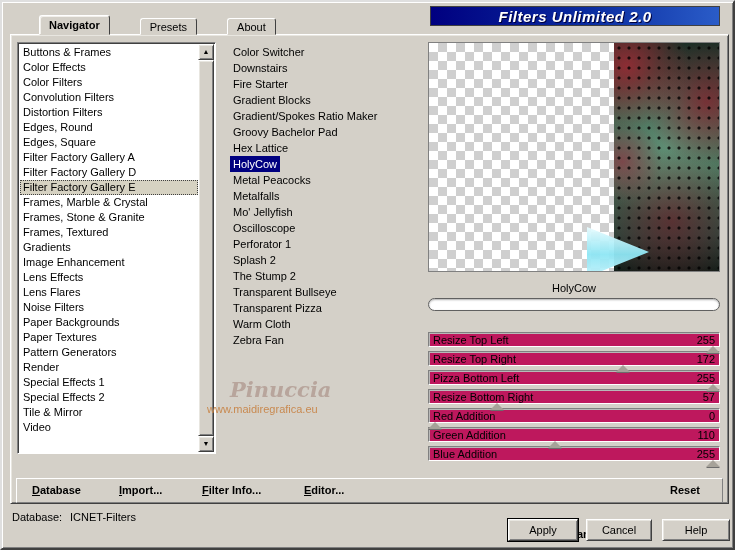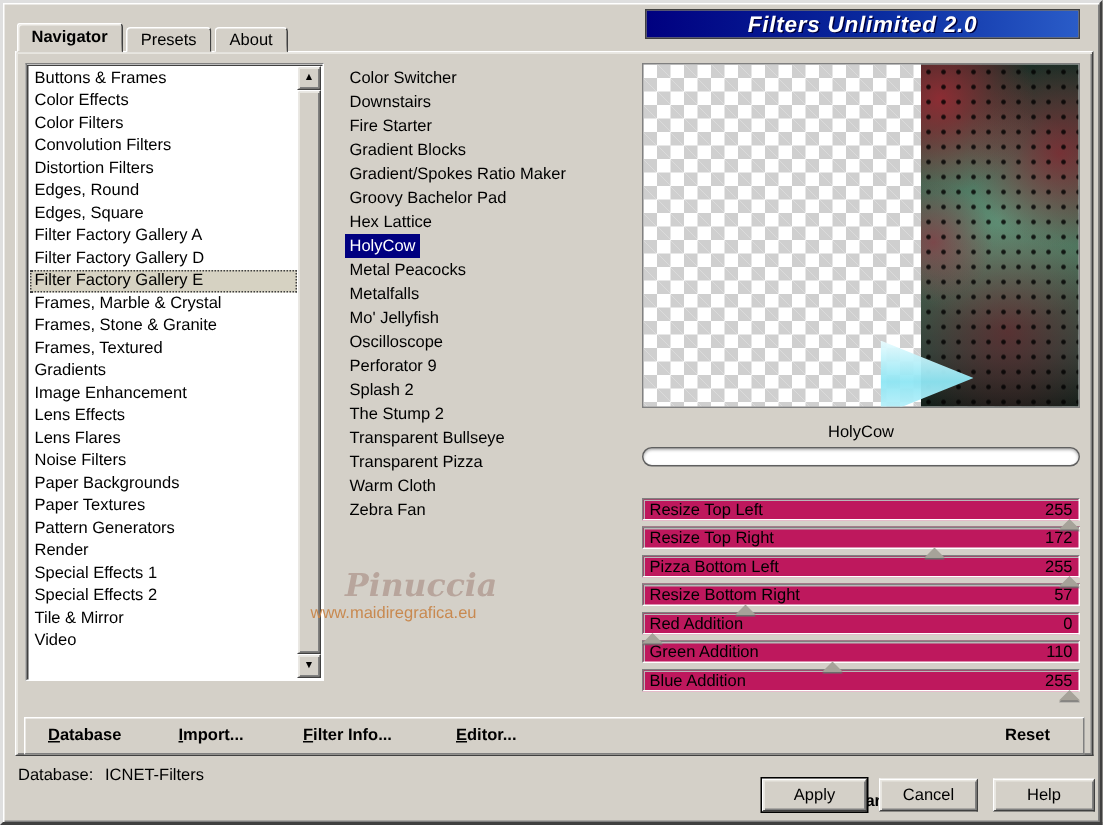--- a/index.html
+++ b/index.html
@@ -16,21 +16,21 @@
     background:linear-gradient(90deg,#000080 0%,#0a2ca0 55%,#2a5cc8 100%);
     border:1px solid #404040;
     display:flex; align-items:center; justify-content:center;
   }
   .banner span{ color:#fff; font-weight:bold; font-style:italic; font-size:15px; letter-spacing:.5px; text-shadow:1px 1px 0 #00003c; }
   
   .tabbar{ position:absolute; left:9px; top:13px; height:20px; display:flex; align-items:flex-end; z-index:3; }
   .tab{
     height:17px; line-height:16px; padding:0 9px; background:#d4d0c8;
     border:1px solid; border-color:#fff #404040 #d4d0c8 #fff;
-    border-top-left-radius:3px; border-top-right-radius:3px; margin-right:2px;
+    border-top-left-radius:3px; border-top-right-radius:3px; margin-right:2px;margin-left:28px;
   }
   .tab.active{ height:20px; line-height:19px; font-weight:bold; position:relative; z-index:4; box-shadow:inset 1px 1px 0 #f2f0ec; }
   
   .panel{
     position:absolute; left:8px; top:32px; width:719px; height:470px; background:#d4d0c8;
     border:1px solid; border-color:#fff #404040 #404040 #fff;
     box-shadow: inset 1px 1px 0 #e8e6e0, inset -1px -1px 0 #808080;
   }
   
   .llist{
@@ -185,21 +185,21 @@
         <div class="li">Fire Starter</div>
         <div class="li">Gradient Blocks</div>
         <div class="li">Gradient/Spokes Ratio Maker</div>
         <div class="li">Groovy Bachelor Pad</div>
         <div class="li">Hex Lattice</div>
         <div class="li sel">HolyCow</div>
         <div class="li">Metal Peacocks</div>
         <div class="li">Metalfalls</div>
         <div class="li">Mo' Jellyfish</div>
         <div class="li">Oscilloscope</div>
-        <div class="li">Perforator 9</div>
+        <div class="li">Perforator 1</div>
         <div class="li">Splash 2</div>
         <div class="li">The Stump 2</div>
         <div class="li">Transparent Bullseye</div>
         <div class="li">Transparent Pizza</div>
         <div class="li">Warm Cloth</div>
         <div class="li">Zebra Fan</div>
       </div>
 
     <div class="wm1">Pinuccia</div>
     <div class="wm2">www.maidiregrafica.eu</div>

